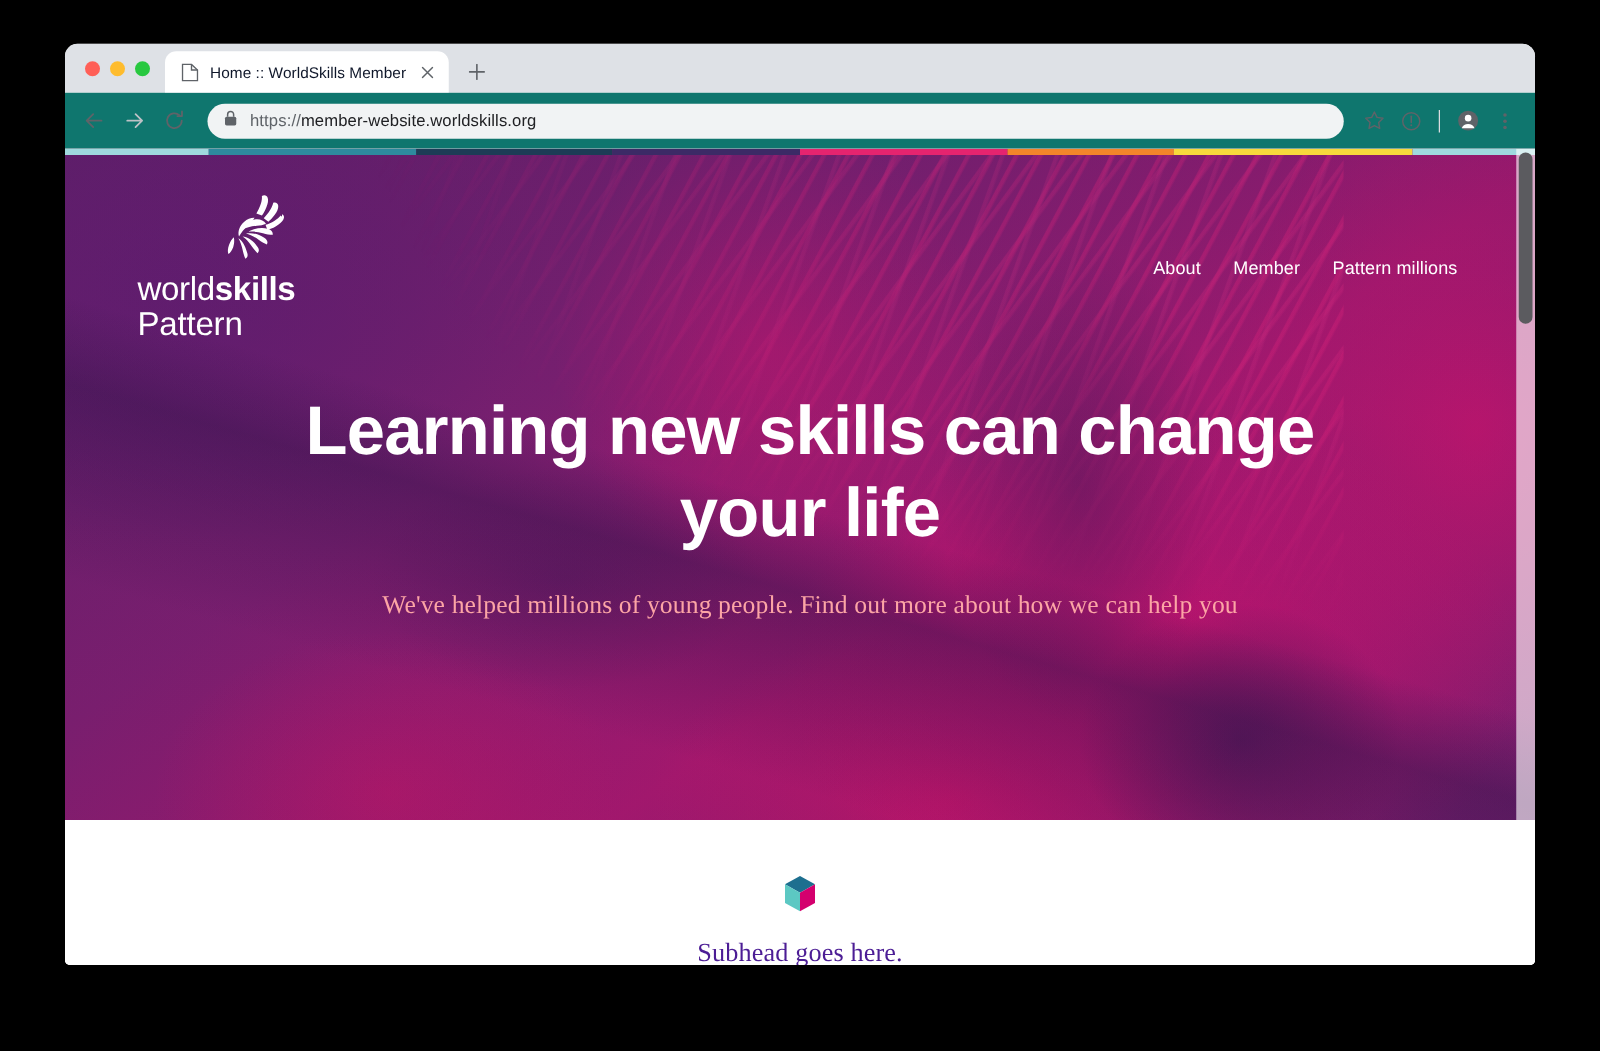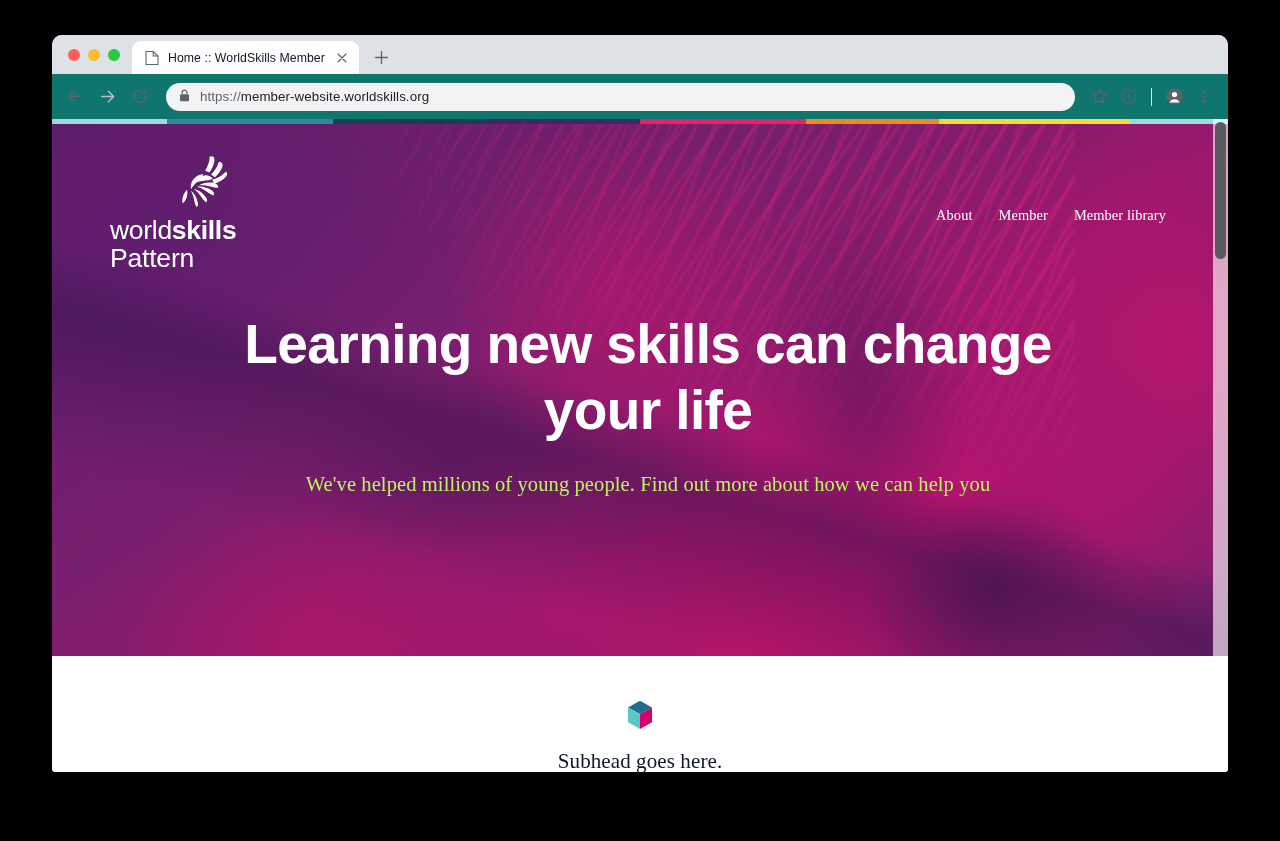--- a/index.html
+++ b/index.html
@@ -248,21 +248,20 @@
     font-weight: 400;
   }
 
   #site-nav {
     position: absolute;
     right: 62px;
     top: 60px;
     display: flex;
     gap: 26px;
     align-items: flex-start;
-    font-family: Liberation Serif, serif;
   }
   #site-nav a {
     color: #ffffff;
     font-size: 14.4px;
     text-decoration: none;
     letter-spacing: 0.1px;
   }
 
   
   #hero-copy {
@@ -278,41 +277,41 @@
     color: #ffffff;
     font-size: 55px;
     line-height: 1.2;
     font-weight: 700;
     letter-spacing: -0.6px;
     max-width: 830px;
     margin: 0 auto;
   }
   #hero-subheading {
     margin-top: 28px;
-    color: #bef264;
+    color: #fca5a5;
     font-family: "Liberation Serif", serif;
     font-size: 20.5px;
     line-height: 1.35;
     letter-spacing: 0.1px;
   }
 
   
   #feature-section {
     position: relative;
     background: #ffffff;
     padding-top: 44px;
     text-align: center;
     height: 116px;
   }
   #feature-cube { margin: 0 auto; display: block; }
   #feature-subhead {
     margin-top: 15px;
     font-family: "Liberation Serif", serif;
     font-size: 21px;
-    color: #0f172a;
+    color: #4c1d95;
     letter-spacing: 0.1px;
   }
 
   
   #page-scrollbar {
     position: absolute;
     top: 0; right: 0;
     width: 15px;
     height: 100%;
     background: rgba(255,255,255,0.62);
@@ -462,21 +461,21 @@
               <path d="M19.1 34.8c.5 2.6.3 5.3-.5 7.8-.9 2.7-2.3 4.7-3.9 5.6-.7-1.9-.5-4.4.5-7.2.9-2.6 2.3-4.8 3.9-6.2z"></path>
             </svg>
           </span>
           <div id="logo-wordmark"><span>world</span><b>skills</b></div>
           <div id="logo-sub">Pattern</div>
         </a>
 
         <nav id="site-nav">
           <a href="#">About</a>
           <a href="#">Member</a>
-          <a href="#">Member library</a>
+          <a href="#">Pattern millions</a>
         </nav>
       </header>
 
       <div id="hero-copy">
         <h1 id="hero-heading">Learning new skills can change your life</h1>
         <p id="hero-subheading">We've helped millions of young people. Find out more about how we can help you</p>
       </div>
     </section>
 
     <section id="feature-section">

